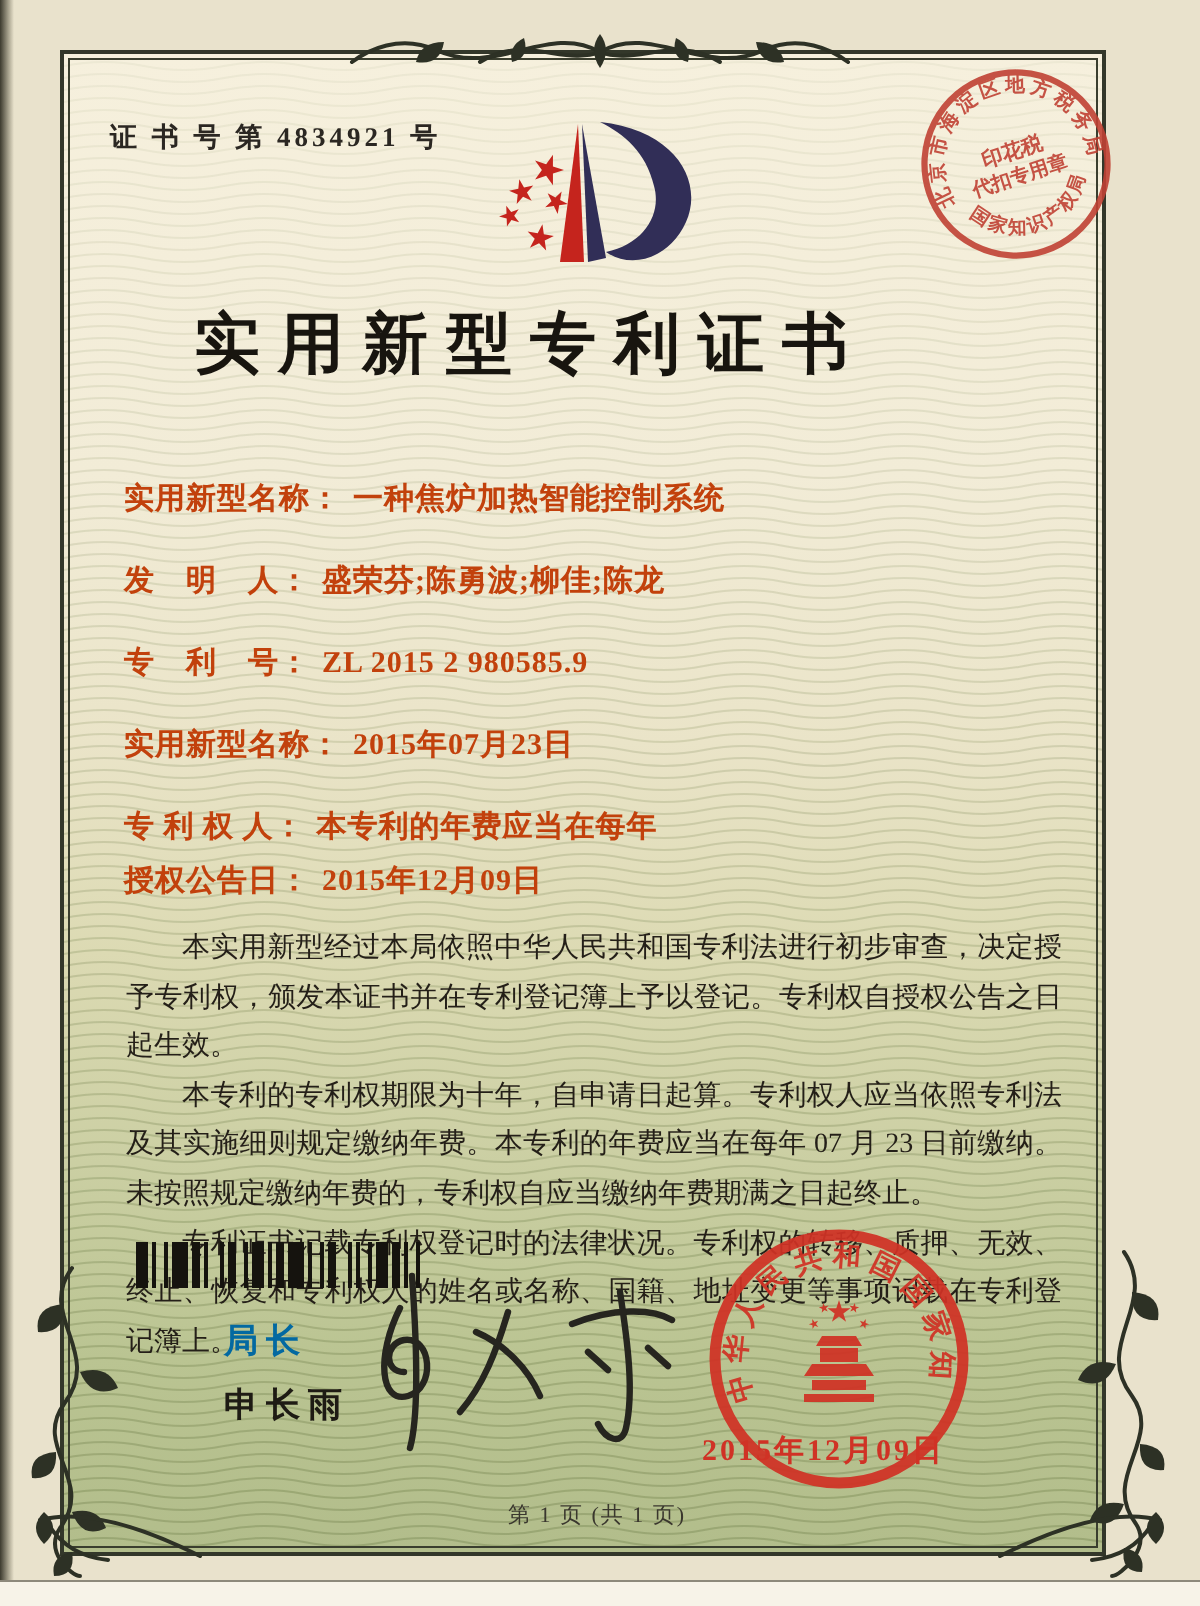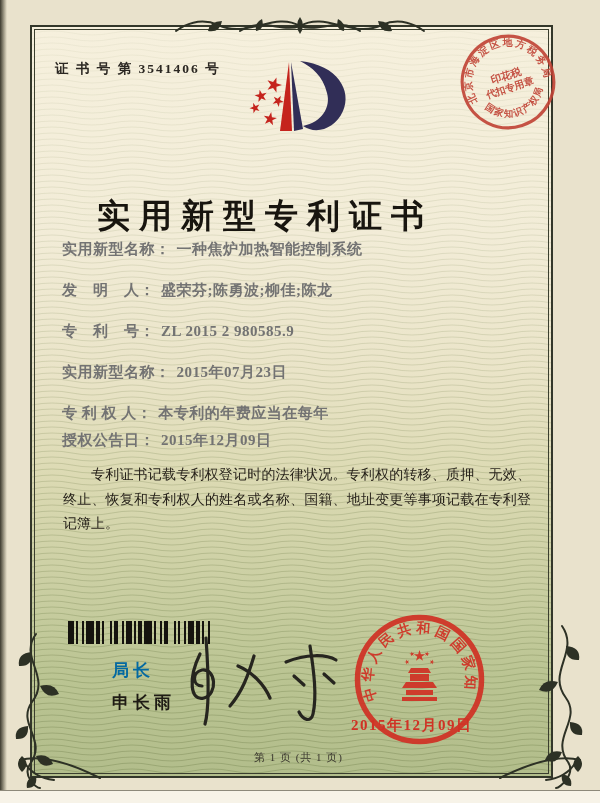--- a/index.html
+++ b/index.html
@@ -24,22 +24,22 @@
   #waves{position:absolute;left:0;top:0;width:100%;height:100%;}
   .wave{fill:none;stroke:#6e7d49;stroke-width:1;}
   
   .orn{stroke:#2d3125;fill:none;stroke-width:2;stroke-linecap:round;}
   .orn-fill{fill:#2d3125;stroke:none;}
   
   .cert-number{left:55px;top:60px;font-size:13.5px;font-weight:700;
     letter-spacing:2px;color:#2b2722;}
   .title{left:0;top:150px;width:508px;text-align:center;
     font-size:33px;font-weight:700;letter-spacing:9px;padding-left:22px;
-    box-sizing:border-box;color:#18150f;margin-top:44px;}
-  .field{left:62px;font-size:15px;font-weight:600;color:#737373;
+    box-sizing:border-box;color:#18150f;}
+  .field{left:62px;font-size:15px;font-weight:600;color:#c2410c;
     letter-spacing:0.5px;white-space:nowrap;}
   .field .val{margin-left:6px;}
   .paras{left:63px;top:463px;width:468px;font-size:14px;line-height:24.6px;
     text-align:justify;color:#241f18;font-weight:500;}
   .paras p{margin:0;text-indent:2em;}
   
   .barcode{left:68px;top:621px;width:152px;height:23px;display:flex;}
   .barcode div{height:100%;}
   .barcode .b{background:#15130e;}
   
@@ -236,21 +236,21 @@
   <path class="orn-fill" d="M8,4 q-8,8 0,16 q9,-8 0,-16Z"></path>
 </svg>
 <svg class="abs" style="left:496px;top:752px" width="90" height="42" viewBox="0 0 90 42">
   <g transform="translate(90,0) scale(-1,1)">
     <path class="orn" d="M6,8 C28,2 58,12 86,26"></path>
     <path class="orn" d="M10,10 q10,16 30,18"></path>
     <path class="orn-fill" d="M8,4 q-8,8 0,16 q9,-8 0,-16Z"></path>
   </g>
 </svg>
 
-<div class="abs cert-number">证 书 号 第 3541406 号</div>
+<div class="abs cert-number">证 书 号 第 4834921 号</div>
 
 <svg class="abs" style="left:242px;top:55px" width="122" height="92" viewBox="0 0 122 92">
   <defs>
     <path id="star" d="M0,-1 L0.224,-0.309 L0.951,-0.309 L0.363,0.118 L0.588,0.809 L0,0.382 L-0.588,0.809 L-0.363,0.118 L-0.951,-0.309 L-0.224,-0.309 Z"></path>
   </defs>
   <path class="logo-navy" d="M58,6 C96,10 110,36 101,56 C93,74 74,80 61,71 C80,67 89,52 85,38 C81,21 70,12 58,6 Z"></path>
   <path class="logo-red" d="M47,7 L38,76 L50,76 Z"></path>
   <path class="logo-navy" d="M49,7 L52,76 L61,74 Z"></path>
   <g class="logo-red">
     <use href="#star" transform="translate(32,30) scale(8) rotate(18)"></use>
@@ -290,20 +290,22 @@
   <span>实用新型名称：</span><span class="val">2015年07月23日</span>
 </div>
 <div class="abs field" style="top:404px">
   <span>专 利 权 人：</span><span class="val">本专利的年费应当在每年</span>
 </div>
 <div class="abs field" style="top:431px">
   <span>授权公告日：</span><span class="val">2015年12月09日</span>
 </div>
 
 <div class="abs paras">
+  <p>本实用新型经过本局依照中华人民共和国专利法进行初步审查，决定授予专利权，颁发本证书并在专利登记簿上予以登记。专利权自授权公告之日起生效。</p>
+  <p>本专利的专利权期限为十年，自申请日起算。专利权人应当依照专利法及其实施细则规定缴纳年费。本专利的年费应当在每年 07 月 23 日前缴纳。未按照规定缴纳年费的，专利权自应当缴纳年费期满之日起终止。</p>
   <p>专利证书记载专利权登记时的法律状况。专利权的转移、质押、无效、终止、恢复和专利权人的姓名或名称、国籍、地址变更等事项记载在专利登记簿上。</p>
 </div>
 
 <div class="abs barcode" id="barcode">
     <div class="b" style="width: 6px;"></div>
     <div style="width: 2px;"></div>
     <div class="b" style="width: 2px;"></div>
     <div style="width: 4px;"></div>
     <div class="b" style="width: 2px;"></div>
     <div style="width: 2px;"></div>

